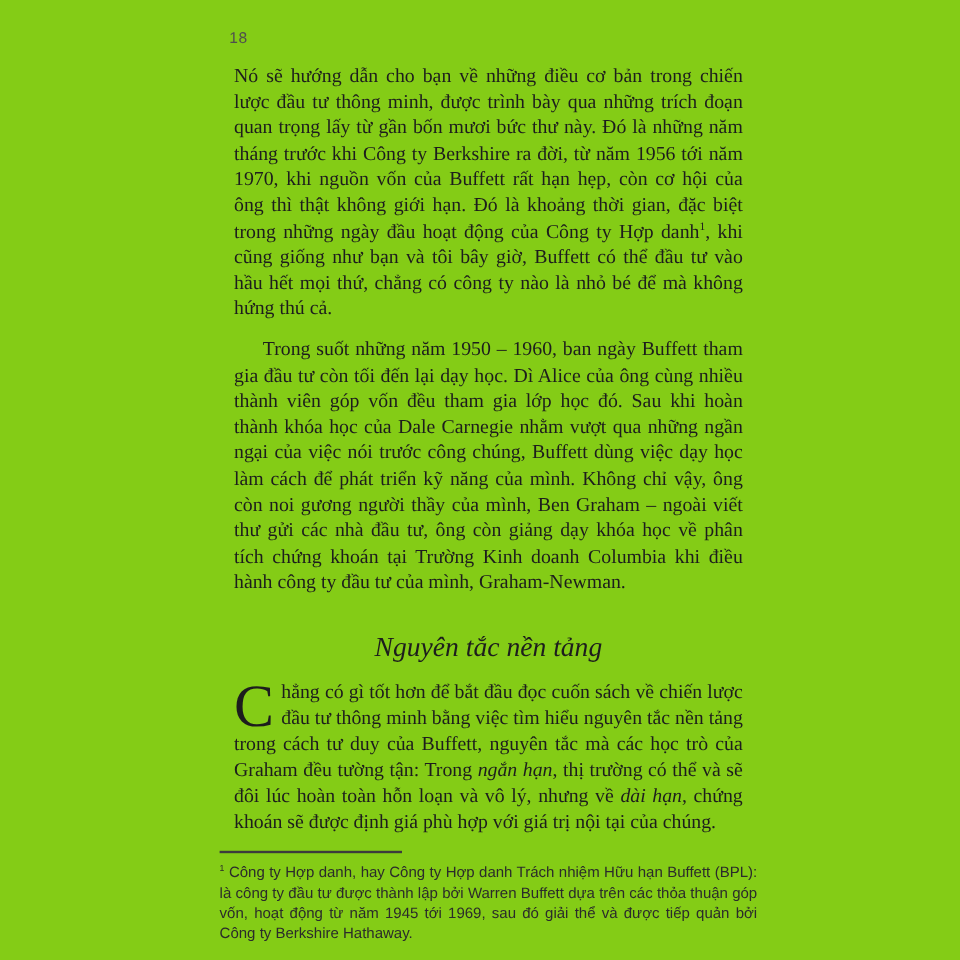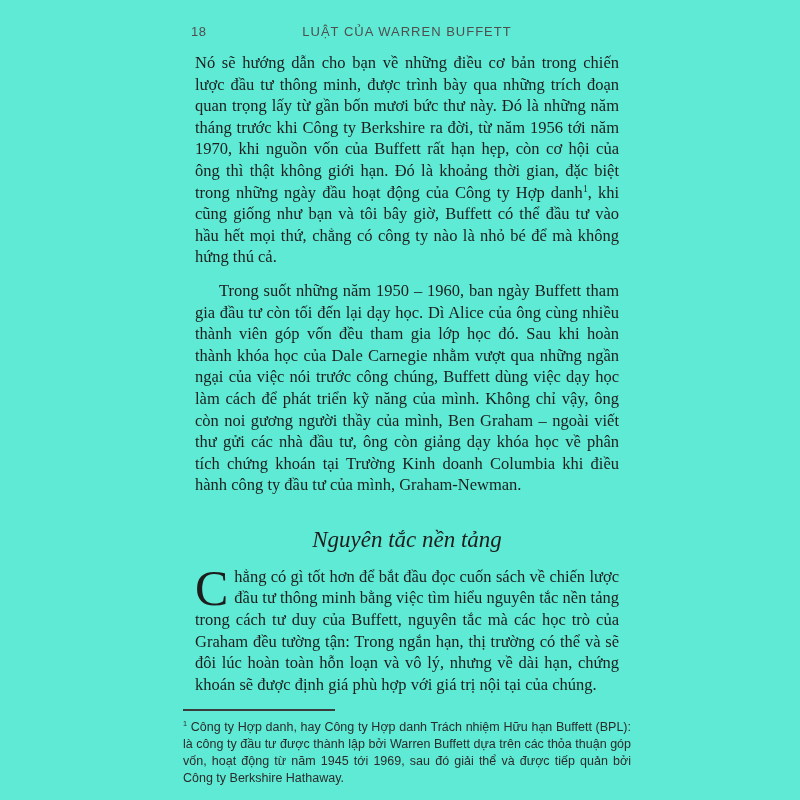--- a/index.html
+++ b/index.html
@@ -1,20 +1,20 @@
 <!DOCTYPE html>
 <html><head>
 <meta charset="utf-8">
 <style>
   html, body { margin: 0; padding: 0; background: #ffffff; }
   .page {
     position: relative;
     width: 800px;
     height: 800px;
-    background: #5eead4;
+    background: #84cc16;
     overflow: hidden;
     font-family: "Liberation Serif", "DejaVu Serif", serif;
     color: #1d1d1d;
   }
   .column {
     position: absolute;
     left: 183px;
     top: 24px;
     width: 448px;
   }
@@ -52,21 +52,21 @@
     font-style: italic;
   }
   .para-3 { margin-top: 22px; }
   .dropcap {
     float: left;
     font-size: 50px;
     line-height: 38px;
     padding: 3px 6px 0 0;
     color: #1d1d1d;
   }
-  .ital { }
+  .ital { font-style: italic; }
   sup.fn-sup {
     font-size: 0.58em;
     vertical-align: super;
     line-height: 0;
   }
   .footnote-rule {
     width: 152px;
     border: 0;
     border-top: 2px solid #3c3c3c;
     margin: 14px 0 8px 0;
@@ -81,21 +81,20 @@
   }
 </style>
 </head>
 <body>
 
 <div class="page">
   <div class="column">
 
     <div class="page-header">
       <span class="page-number">18</span>
-      <span>LUẬT CỦA WARREN BUFFETT</span>
     </div>
 
     <p class="body-para para-1"><span>Nó sẽ hướng dẫn cho bạn về những điều cơ bản trong chiến lược đầu tư thông minh, được trình bày qua những trích đoạn quan trọng lấy từ gần bốn mươi bức thư này. Đó là những năm tháng trước khi Công ty Berkshire ra đời, từ năm 1956 tới năm 1970, khi nguồn vốn của Buffett rất hạn hẹp, còn cơ hội của ông thì thật không giới hạn. Đó là khoảng thời gian, đặc biệt trong những ngày đầu hoạt động của Công ty Hợp danh</span><sup class="fn-sup">1</sup><span>, khi cũng giống như bạn và tôi bây giờ, Buffett có thể đầu tư vào hầu hết mọi thứ, chẳng có công ty nào là nhỏ bé để mà không hứng thú cả.</span></p>
 
     <p class="body-para para-2">Trong suốt những năm 1950 – 1960, ban ngày Buffett tham gia đầu tư còn tối đến lại dạy học. Dì Alice của ông cùng nhiều thành viên góp vốn đều tham gia lớp học đó. Sau khi hoàn thành khóa học của Dale Carnegie nhằm vượt qua những ngần ngại của việc nói trước công chúng, Buffett dùng việc dạy học làm cách để phát triển kỹ năng của mình. Không chỉ vậy, ông còn noi gương người thầy của mình, Ben Graham – ngoài viết thư gửi các nhà đầu tư, ông còn giảng dạy khóa học về phân tích chứng khoán tại Trường Kinh doanh Columbia khi điều hành công ty đầu tư của mình, Graham-Newman.</p>
 
     <h2 class="section-heading"><span>Nguyên tắc nền tảng</span><br></h2>
 
     <p class="body-para para-3"><span class="dropcap">C</span><span>hẳng có gì tốt hơn để bắt đầu đọc cuốn sách về chiến lược đầu tư thông minh bằng việc tìm hiểu nguyên tắc nền tảng trong cách tư duy của Buffett, nguyên tắc mà các học trò của Graham đều tường tận: Trong </span><span class="ital">ngắn hạn</span><span>, thị trường có thể và sẽ đôi lúc hoàn toàn hỗn loạn và vô lý, nhưng về </span><span class="ital">dài hạn</span><span>, chứng khoán sẽ được định giá phù hợp với giá trị nội tại của chúng.</span></p>
 

